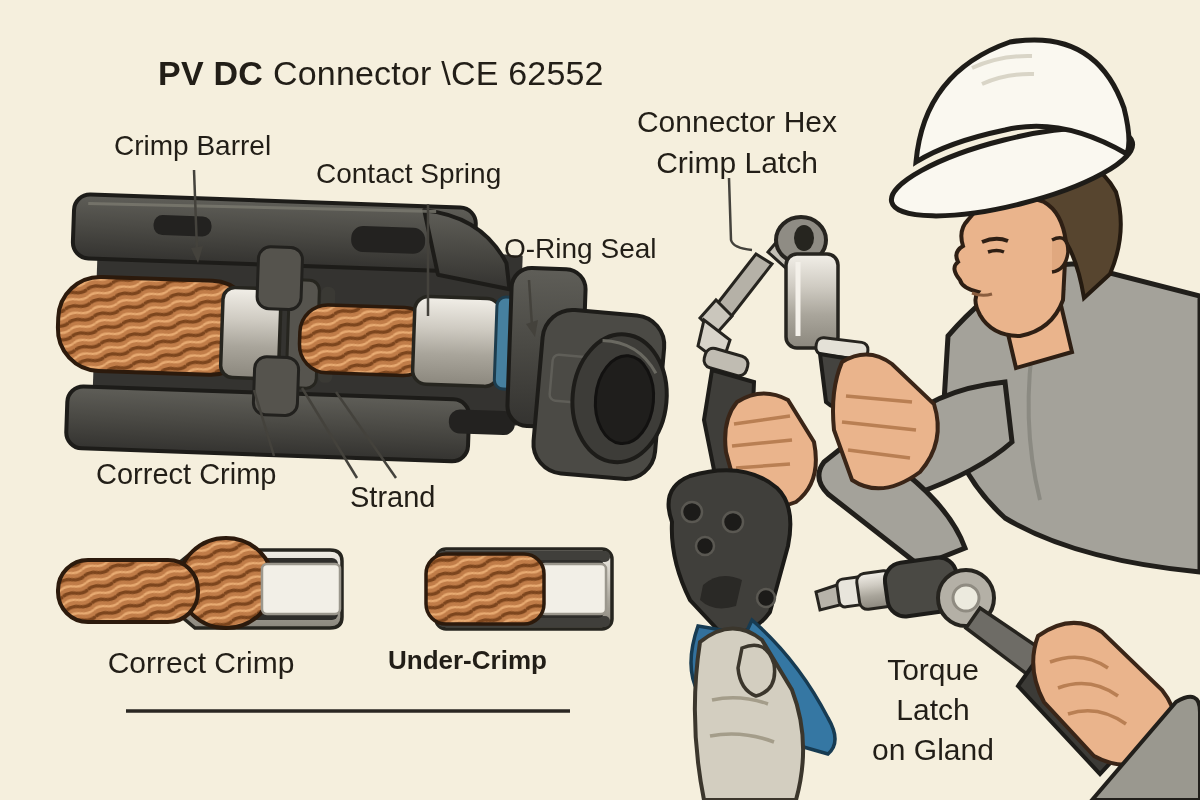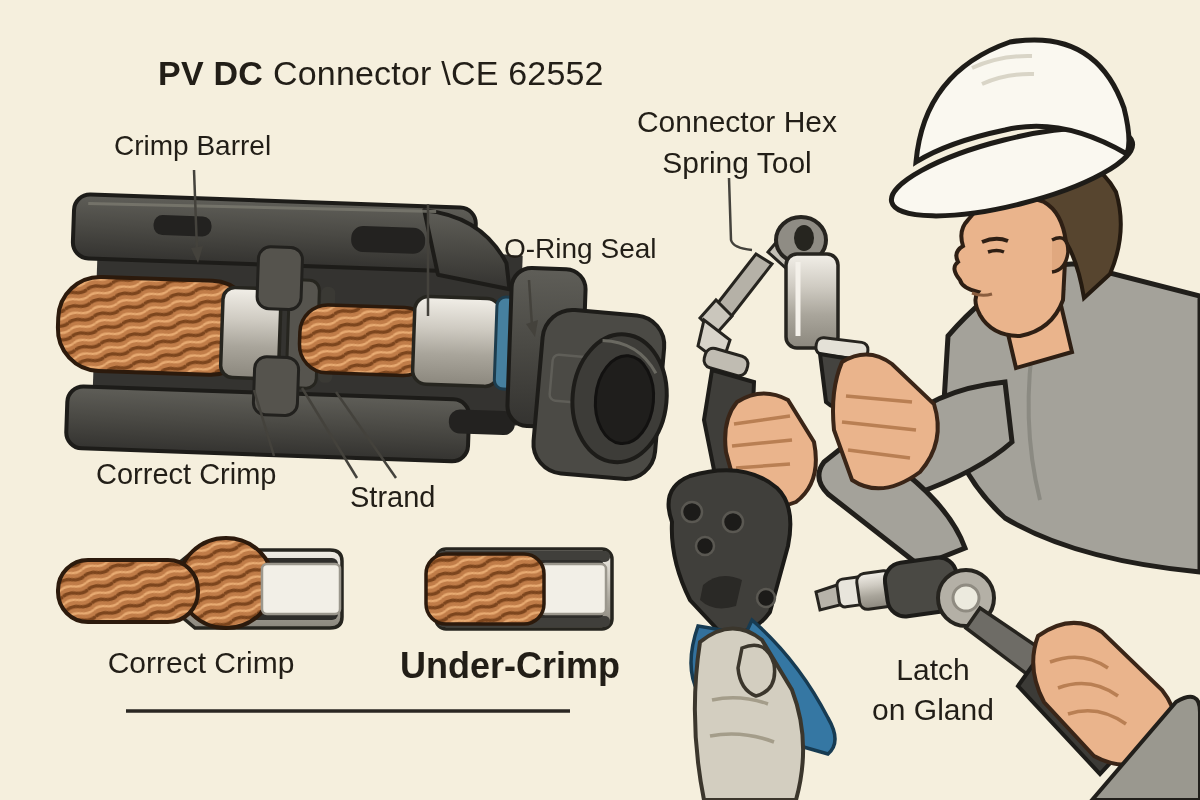--- a/index.html
+++ b/index.html
@@ -15,21 +15,21 @@
   .lbl{position:absolute;white-space:nowrap;line-height:1.05;}
   .title{left:117px;top:56px;font-size:34px;letter-spacing:.2px;margin-left:41px;}
   .title .brand{font-weight:bold;}
   .title .rest{margin-left:10px;}
   .lbl-crimp-barrel{left:114px;top:131px;font-size:28px;}
   .lbl-contact-spring{left:316px;top:159px;font-size:28px;}
   .lbl-oring{left:504px;top:234px;font-size:28px;}
   .lbl-correct-crimp{left:96px;top:459px;font-size:29px;}
   .lbl-latch{left:350px;top:482px;font-size:29px;}
   .cap-correct{left:62px;top:647px;width:278px;text-align:center;font-size:30px;}
-  .cap-under{left:400px;top:647px;width:215px;text-align:center;font-size:36px;font-weight:bold;}
+  .cap-under{left:388px;top:647px;width:215px;font-size:26px;font-weight:bold;}
   .lbl-strand{left:407px;top:721px;font-size:30px;}
   .lbl-hex{left:597px;top:101px;width:280px;text-align:center;font-size:30px;line-height:1.38;}
   .lbl-torque{left:833px;top:650px;width:200px;text-align:center;font-size:30px;line-height:1.33;}
 </style>
 </head>
 <body>
 
 <div class="canvas">
 
 <svg class="art" width="1200" height="800" viewBox="0 0 1200 800">
@@ -181,30 +181,32 @@
     <line x1="336" y1="392" x2="396" y2="478"></line>
     <path d="M729 178 L731 240 Q733 248 752 250"></path>
   </g>
 </svg>
 
 <div class="lbl title">
   <span class="brand">PV DC</span><span class="rest">Connector \CE 62552</span>
 </div>
 
 <div class="lbl lbl-crimp-barrel">Crimp Barrel</div>
+<div class="lbl lbl-contact-spring">Contact Spring</div>
 <div class="lbl lbl-oring">O-Ring Seal</div>
 <div class="lbl lbl-correct-crimp">Correct Crimp</div>
 <div class="lbl lbl-latch">Strand</div>
 
 <div class="lbl cap-correct">Correct Crimp</div>
 <div class="lbl cap-under">Under-Crimp</div>
 
 <div class="lbl lbl-hex">
   <div>Connector Hex</div>
-  <div>Spring Tool</div>
+  <div>Crimp Latch</div>
 </div>
 
 <div class="lbl lbl-torque">
+  <div>Torque</div>
   <div>Latch</div>
   <div>on Gland</div>
 </div>
 
 </div>
 
 </body></html>

